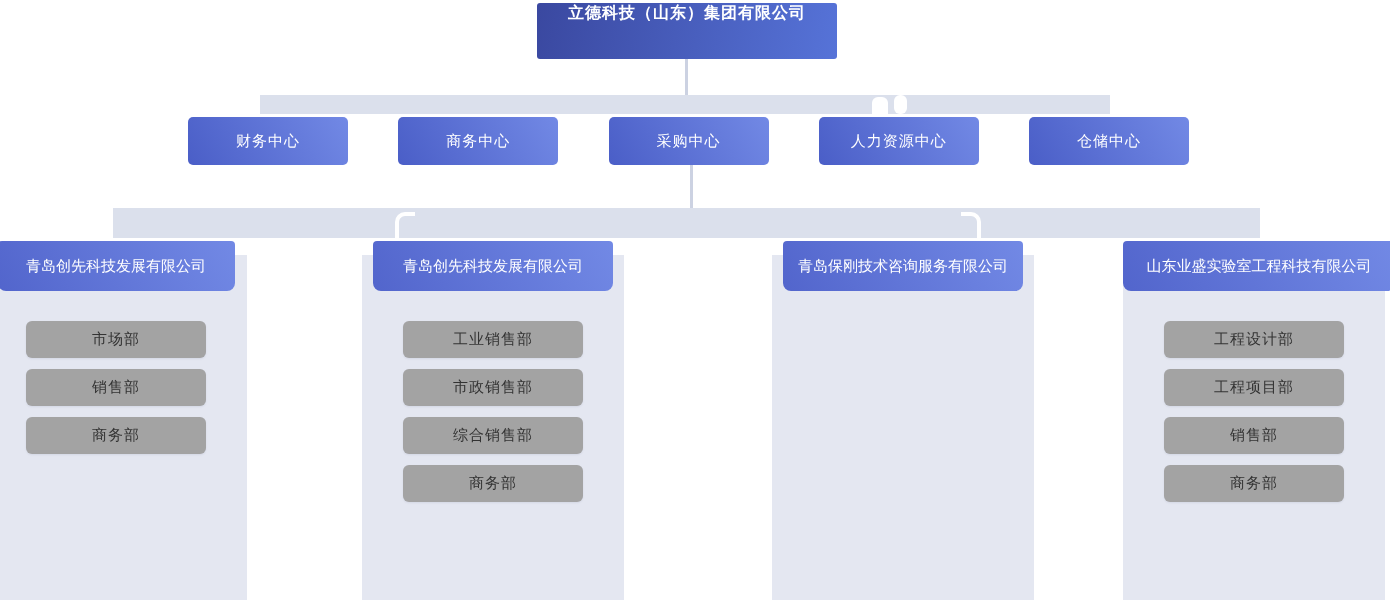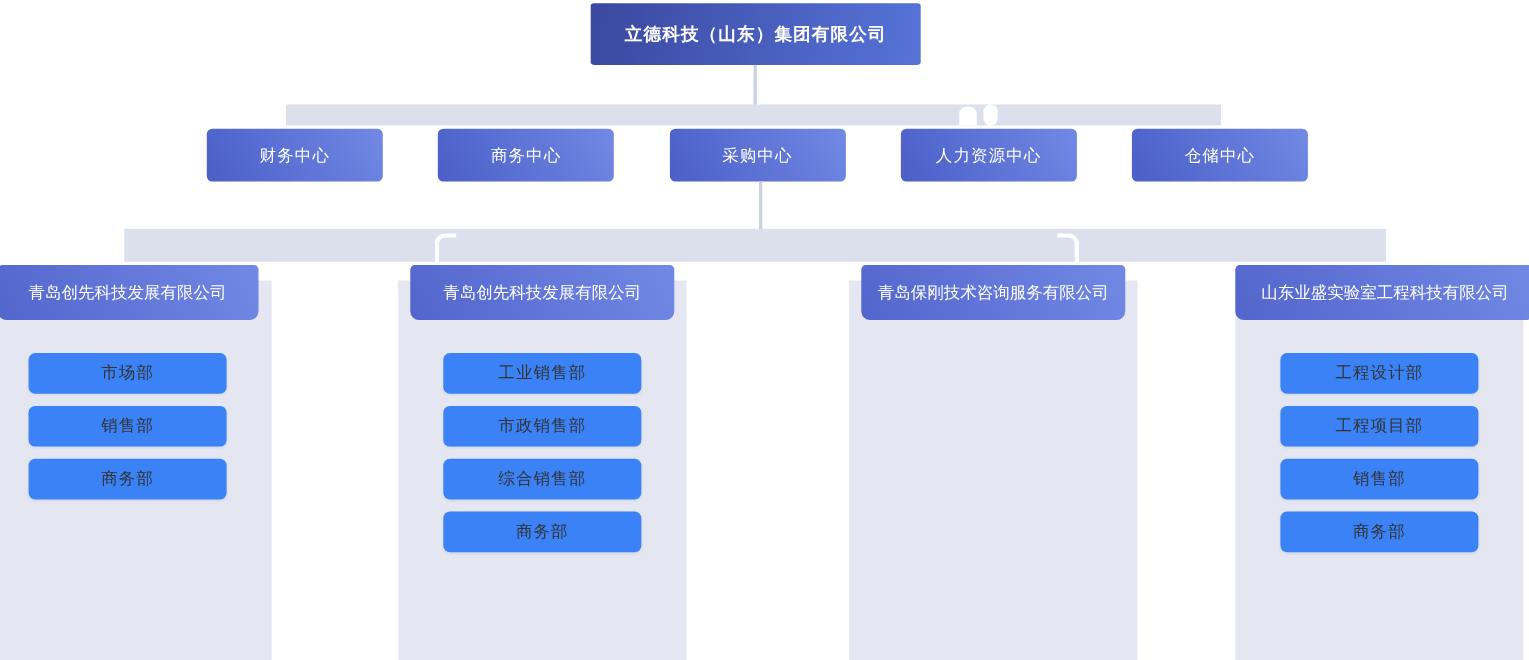--- a/index.html
+++ b/index.html
@@ -4,21 +4,21 @@
 <style>
   html,body{margin:0;padding:0;background:#fff;}
   .stage{
     position:relative;width:1390px;height:600px;overflow:hidden;background:#fff;
     font-family:"Liberation Sans","DejaVu Sans",sans-serif;
   }
   
   .root-box{
     position:absolute;left:537px;top:3px;width:300px;height:56px;
     background:linear-gradient(100deg,var(--root_from),var(--root_to));
-    border-radius:3px;display:flex;align-items:center;justify-content:center;
+    border-radius:3px;display:flex;justify-content:center;
     color:#fff;font-size:16px;font-weight:bold;letter-spacing:1px;
   }
   
   .vline{position:absolute;width:3px;background:var(--line);}
   .vline1{left:685px;top:59px;height:37px;}
   .vline2{left:690px;top:165px;height:44px;}
   
   .band{position:absolute;background:var(--band);}
   .band1{left:260px;top:95px;width:850px;height:19px;}
   .band2{left:113px;top:208px;width:1147px;height:30px;}
@@ -49,21 +49,21 @@
     display:flex;align-items:center;justify-content:center;
     color:#fff;font-size:15px;white-space:nowrap;
   }
   .s1 .sub-header{width:237px;} .s2 .sub-header{width:240px;}
   .s3 .sub-header{width:240px;} .s4 .sub-header{width:272px;}
   .dept-list{
     position:relative;z-index:1;padding-top:30px;
     display:flex;flex-direction:column;gap:11px;align-items:center;
   }
   .dept-box{
-    width:180px;height:37px;background:#3b82f6;border-radius:6px;
+    width:180px;height:37px;background:#a3a3a3;border-radius:6px;
     display:flex;align-items:center;justify-content:center;
     color:var(--dept_text);font-size:15px;letter-spacing:1px;
     box-shadow:0 1px 2px rgba(100,110,140,.12);
   }
 </style>
 </head>
 <body>
 
 <div class="stage">
 

